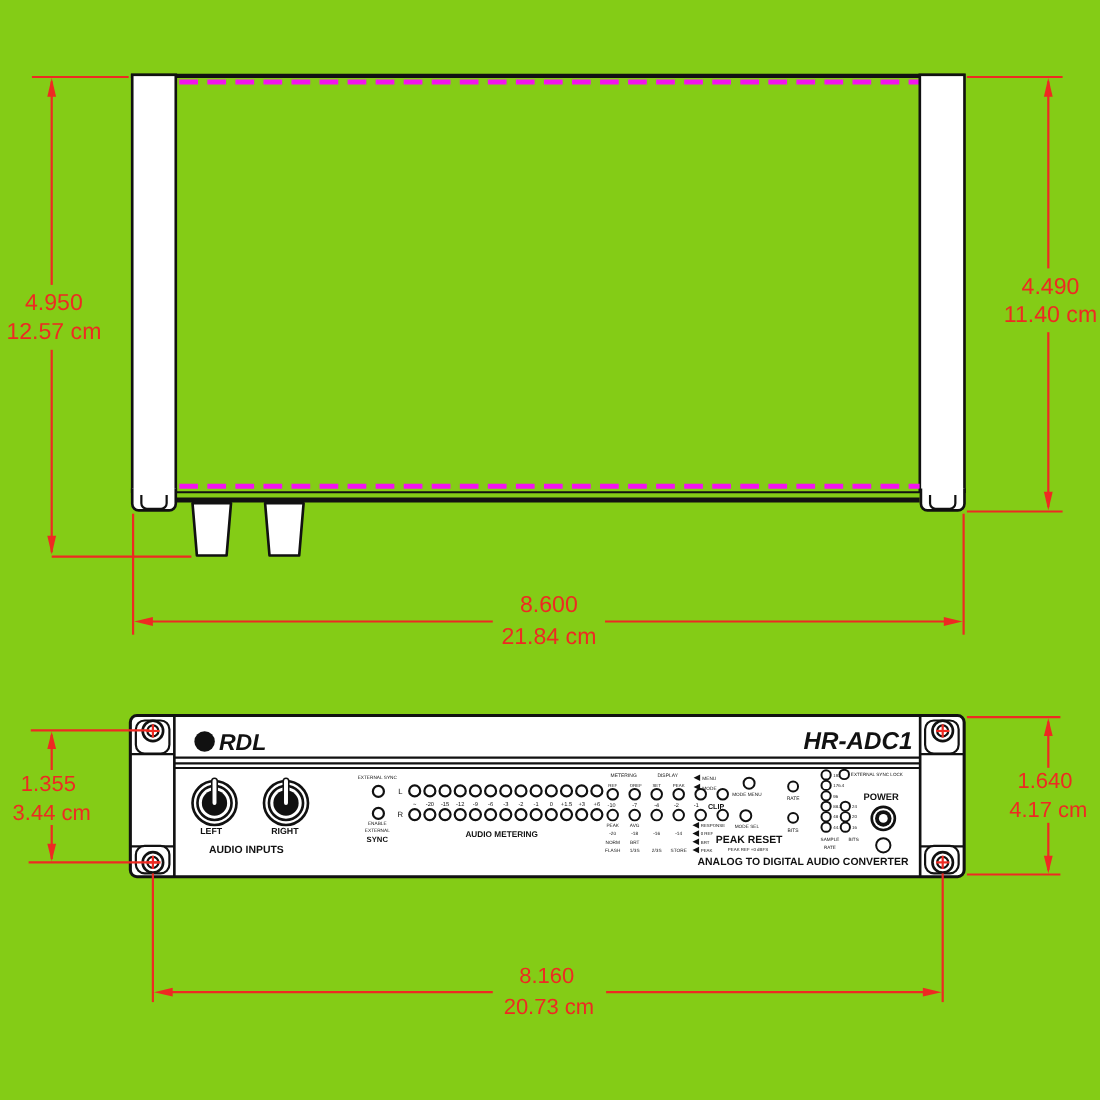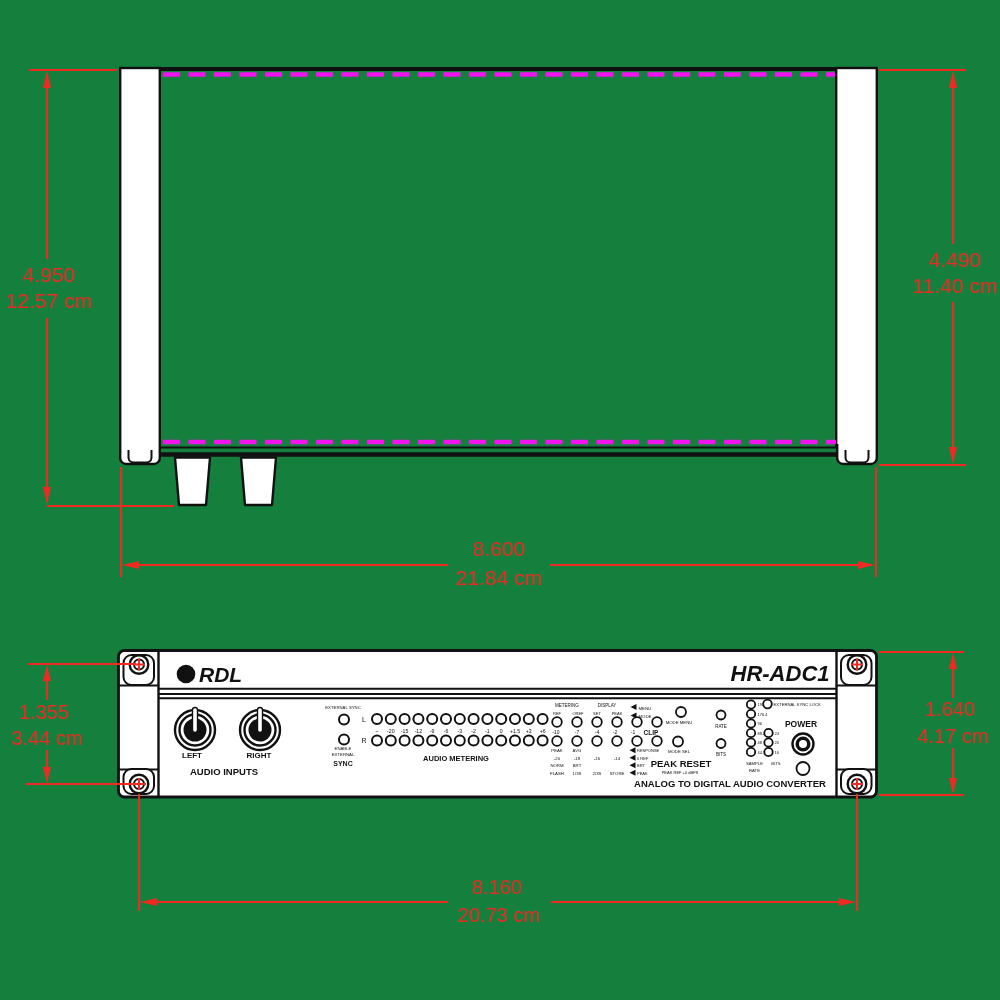--- a/index.html
+++ b/index.html
@@ -1,16 +1,16 @@
 <!DOCTYPE html>
 <html><head>
 <meta charset="utf-8">
 <style>
   html,body{margin:0;padding:0;background:#ffffff;}
-  .canvas{position:relative;width:1000px;height:1000px;background:#15803d;overflow:hidden;}
+  .canvas{position:relative;width:1000px;height:1000px;background:#84cc16;overflow:hidden;}
   svg{position:absolute;left:0;top:0;}
   svg text{font-family:"Liberation Sans","DejaVu Sans",sans-serif;fill:#111;text-anchor:middle;}
   .k{stroke:#111;fill:none;stroke-width:2;}
   .k24{stroke:#111;fill:none;stroke-width:2.4;}
   .k28{stroke:#111;fill:none;stroke-width:2.8;}
   .k4{stroke:#111;fill:none;stroke-width:4;}
   .k45{stroke:#111;fill:none;stroke-width:4.5;}
   .kf{fill:#111;stroke:none;}
   .wf{fill:#fff;}
   .led{stroke:#111;stroke-width:2;fill:#fff;}

